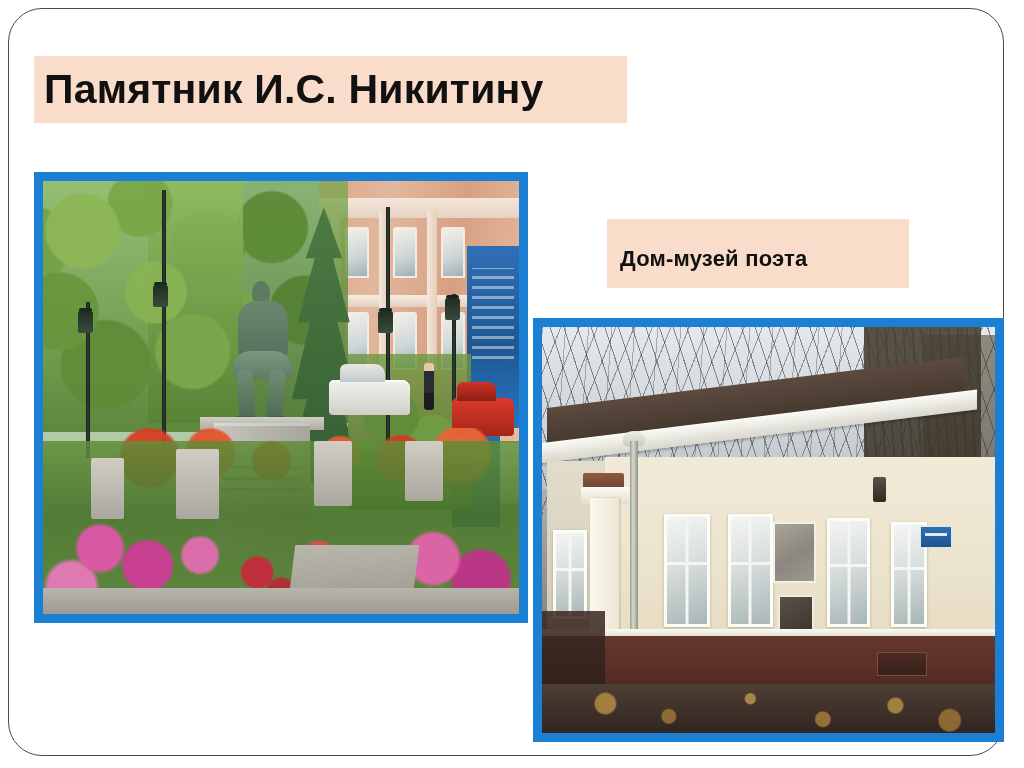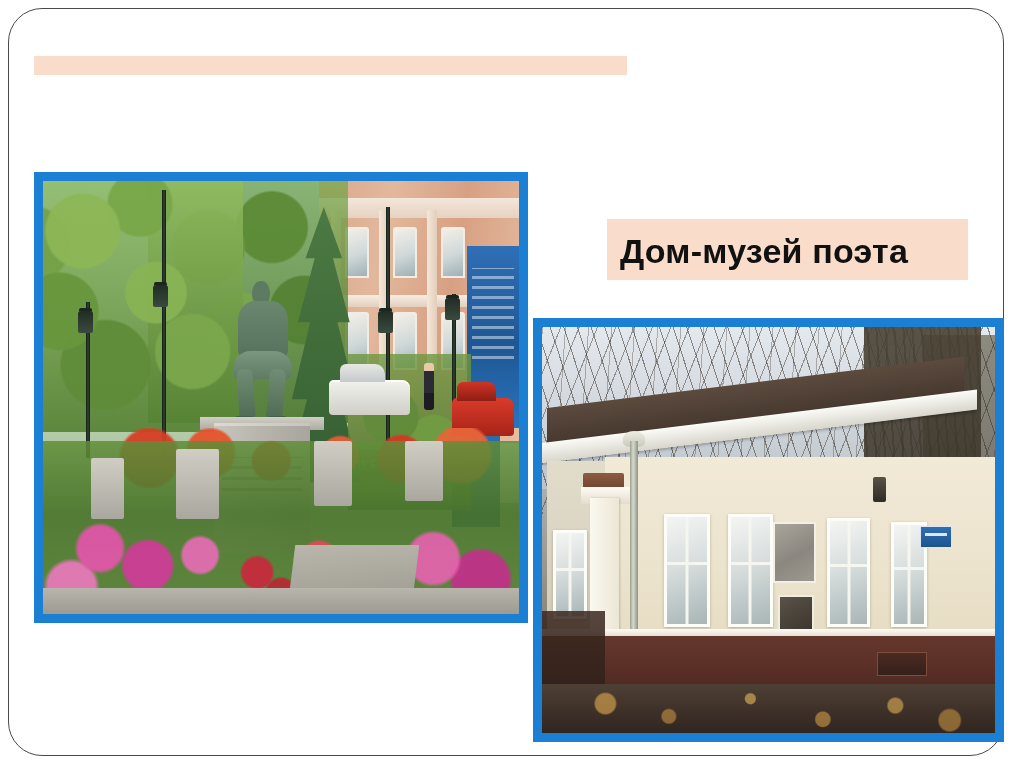--- a/index.html
+++ b/index.html
@@ -48,23 +48,23 @@
     font-size: 41px;
     line-height: 48px;
   }
   #banner-main .line {
     display: block;
     white-space: nowrap;
   }
   #banner-secondary {
     left: 607px;
     top: 219px;
-    width: 361px;
-    padding: 12px 0 9px 13px;
-    font-size: 34px;
+    width: 302px;
+    padding: 20px 0 9px 13px;
+    font-size: 22px;
     line-height: 40px;
     white-space: nowrap;
   }
 
   
   .photo-frame {
     position: absolute;
     border: 9px solid #1b7fd4;
     box-sizing: border-box;
     background: #1b7fd4;
@@ -662,20 +662,21 @@
   }
 </style>
 </head>
 <body>
 
 <div id="slide">
 
   <div class="slide-frame"></div>
 
   <div class="banner" id="banner-main">
+    <span class="line">Памятник И.С. Никитину</span>
   </div>
 
   <div class="banner" id="banner-secondary">Дом-музей поэта</div>
 
   <div class="photo-frame" id="photo-monument">
     <div class="photo-inner">
       <div id="monument-scene">
 
         <div class="mon-sky"></div>
 

